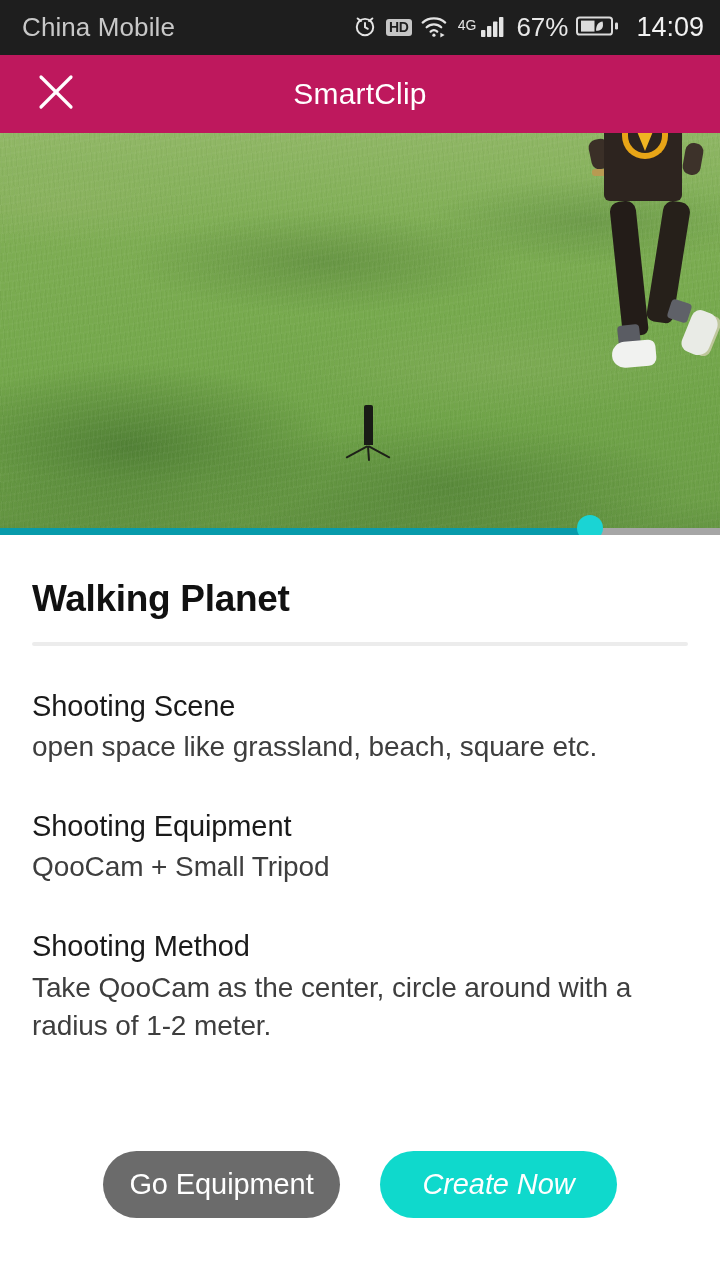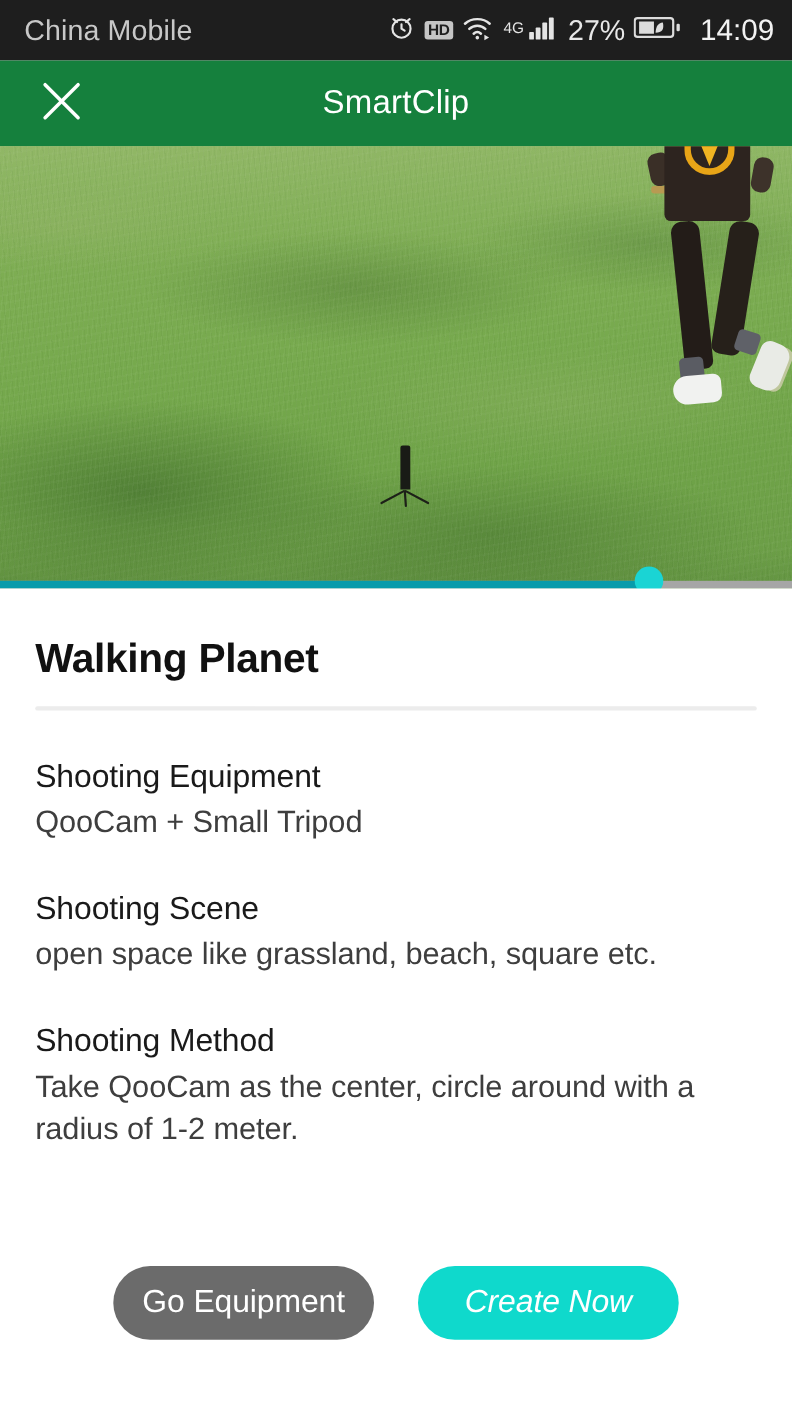--- a/index.html
+++ b/index.html
@@ -67,21 +67,21 @@
   }
   .clock {
     color: #f2f2f2;
     font-size: 27px;
     margin-left: 8px;
   }
 
   
   .app-header {
     height: 78px;
-    background: #15803d;
+    background: #be185d;
     position: relative;
     flex: 0 0 auto;
   }
   .close-btn {
     position: absolute;
     left: 30px;
     top: 50%;
     transform: translateY(-50%);
     width: 52px;
     height: 52px;
@@ -387,21 +387,21 @@
 
       <span class="sb-icon">
         <svg width="26" height="24" viewBox="0 0 26 24" fill="#e4e4e4">
           <rect x="0" y="16" width="4.4" height="7" rx="0.8"></rect>
           <rect x="6" y="12" width="4.4" height="11" rx="0.8"></rect>
           <rect x="12" y="7.5" width="4.4" height="15.5" rx="0.8"></rect>
           <rect x="18" y="3" width="4.4" height="20" rx="0.8"></rect>
         </svg>
       </span>
 
-      <span class="batt-pct">27%</span>
+      <span class="batt-pct">67%</span>
 
       <span class="sb-icon">
         <svg width="44" height="26" viewBox="0 0 44 26" fill="none">
           <rect x="1" y="4.5" width="35" height="17" rx="2.6" stroke="#dcdcdc" stroke-width="2"></rect>
           <path d="M5 7.6 h13.5 v11 H5 z" fill="#dcdcdc"></path>
           <path d="M26.6 8.4 c-4.6 0.6 -6.4 3.6 -6.6 9.4 c5.8 -0.3 8 -3.0 6.6 -9.4 z" fill="#dcdcdc"></path>
           <rect x="39" y="9.5" width="3" height="7" rx="1.2" fill="#dcdcdc"></rect>
         </svg>
       </span>
 
@@ -455,27 +455,27 @@
       <div class="seek-fill" id="seek-fill" style="width: 82%; background: rgb(8, 155, 171);"></div>
       <div class="seek-thumb" id="seek-thumb" style="left: 82%; background: rgb(26, 212, 212);"></div>
     </div>
   </div>
 
   <div class="content">
     <div class="card-title">Walking Planet</div>
     <div class="divider"></div>
 
     <div class="section">
+      <div class="section-heading">Shooting Scene</div>
+      <div class="section-body">open space like grassland, beach, square etc.</div>
+    </div>
+
+    <div class="section">
       <div class="section-heading">Shooting Equipment</div>
       <div class="section-body">QooCam + Small Tripod</div>
-    </div>
-
-    <div class="section">
-      <div class="section-heading">Shooting Scene</div>
-      <div class="section-body">open space like grassland, beach, square etc.</div>
     </div>
 
     <div class="section">
       <div class="section-heading">Shooting Method</div>
       <div class="section-body">Take QooCam as the center, circle around with a radius of 1-2 meter.</div>
     </div>
 
     <div class="actions">
       <button class="btn btn-secondary" style="background: rgb(107, 107, 107);">Go Equipment</button>
       <button class="btn btn-primary" style="background: rgb(15, 217, 204);">Create Now</button>

